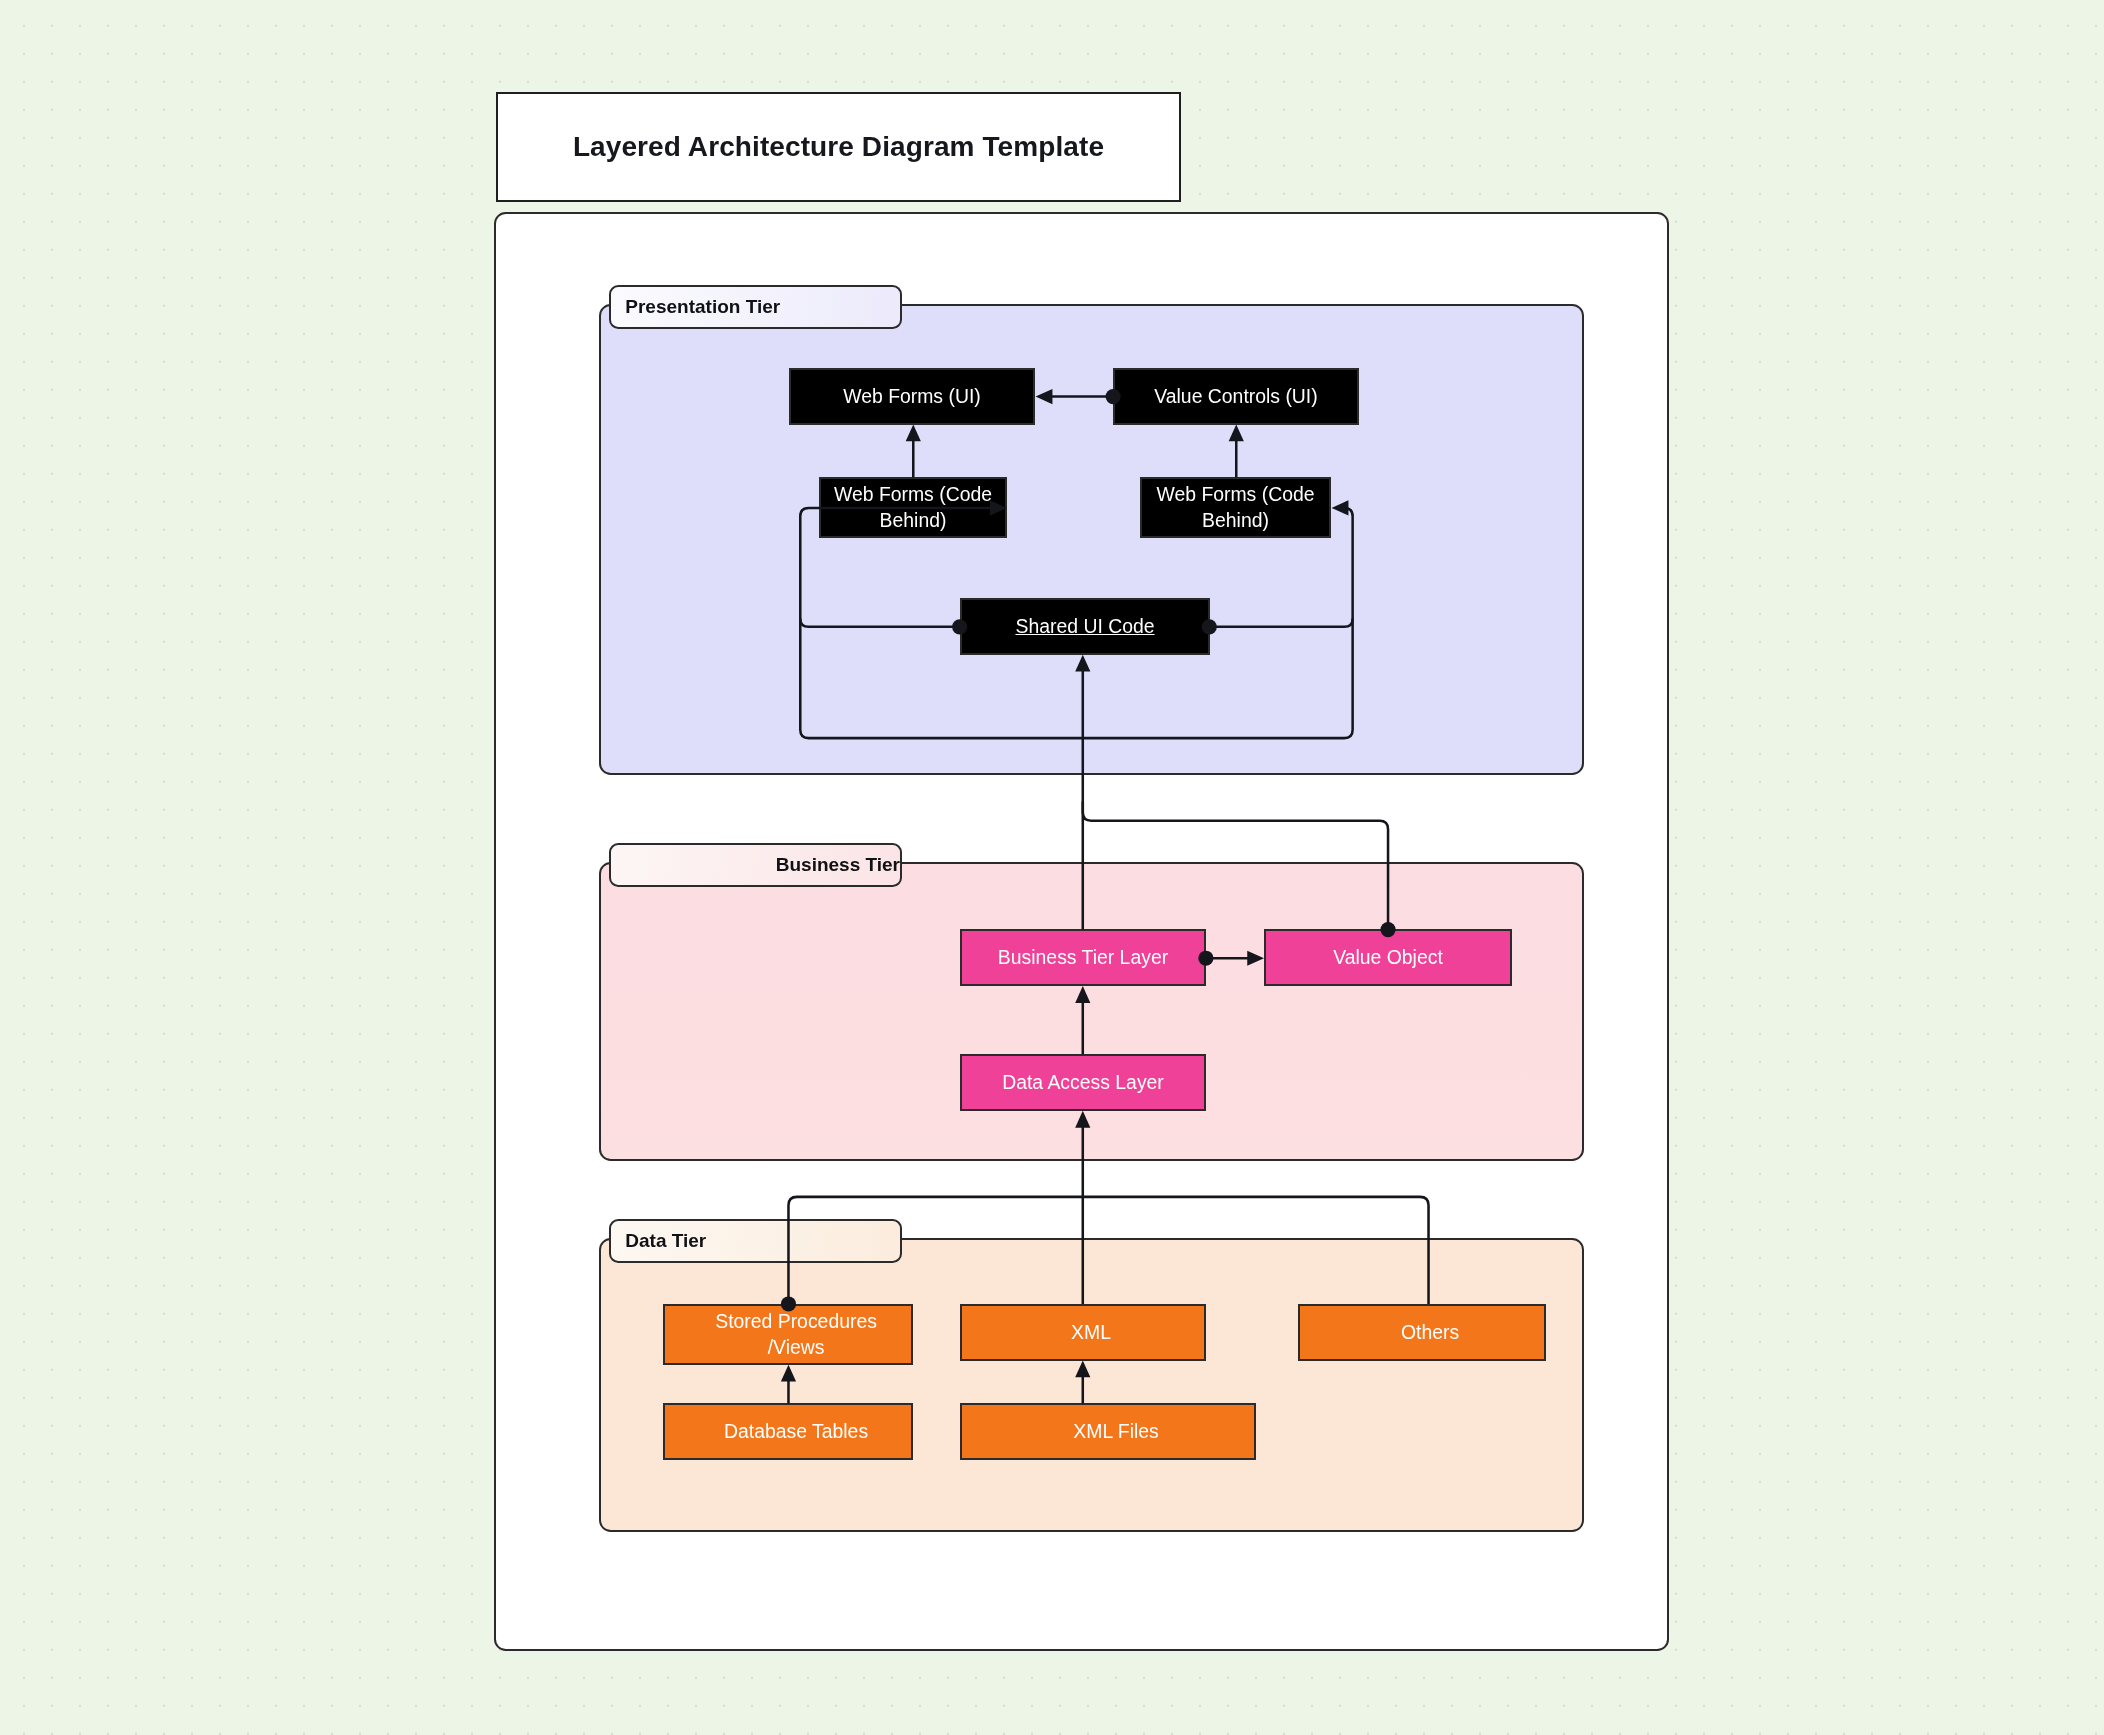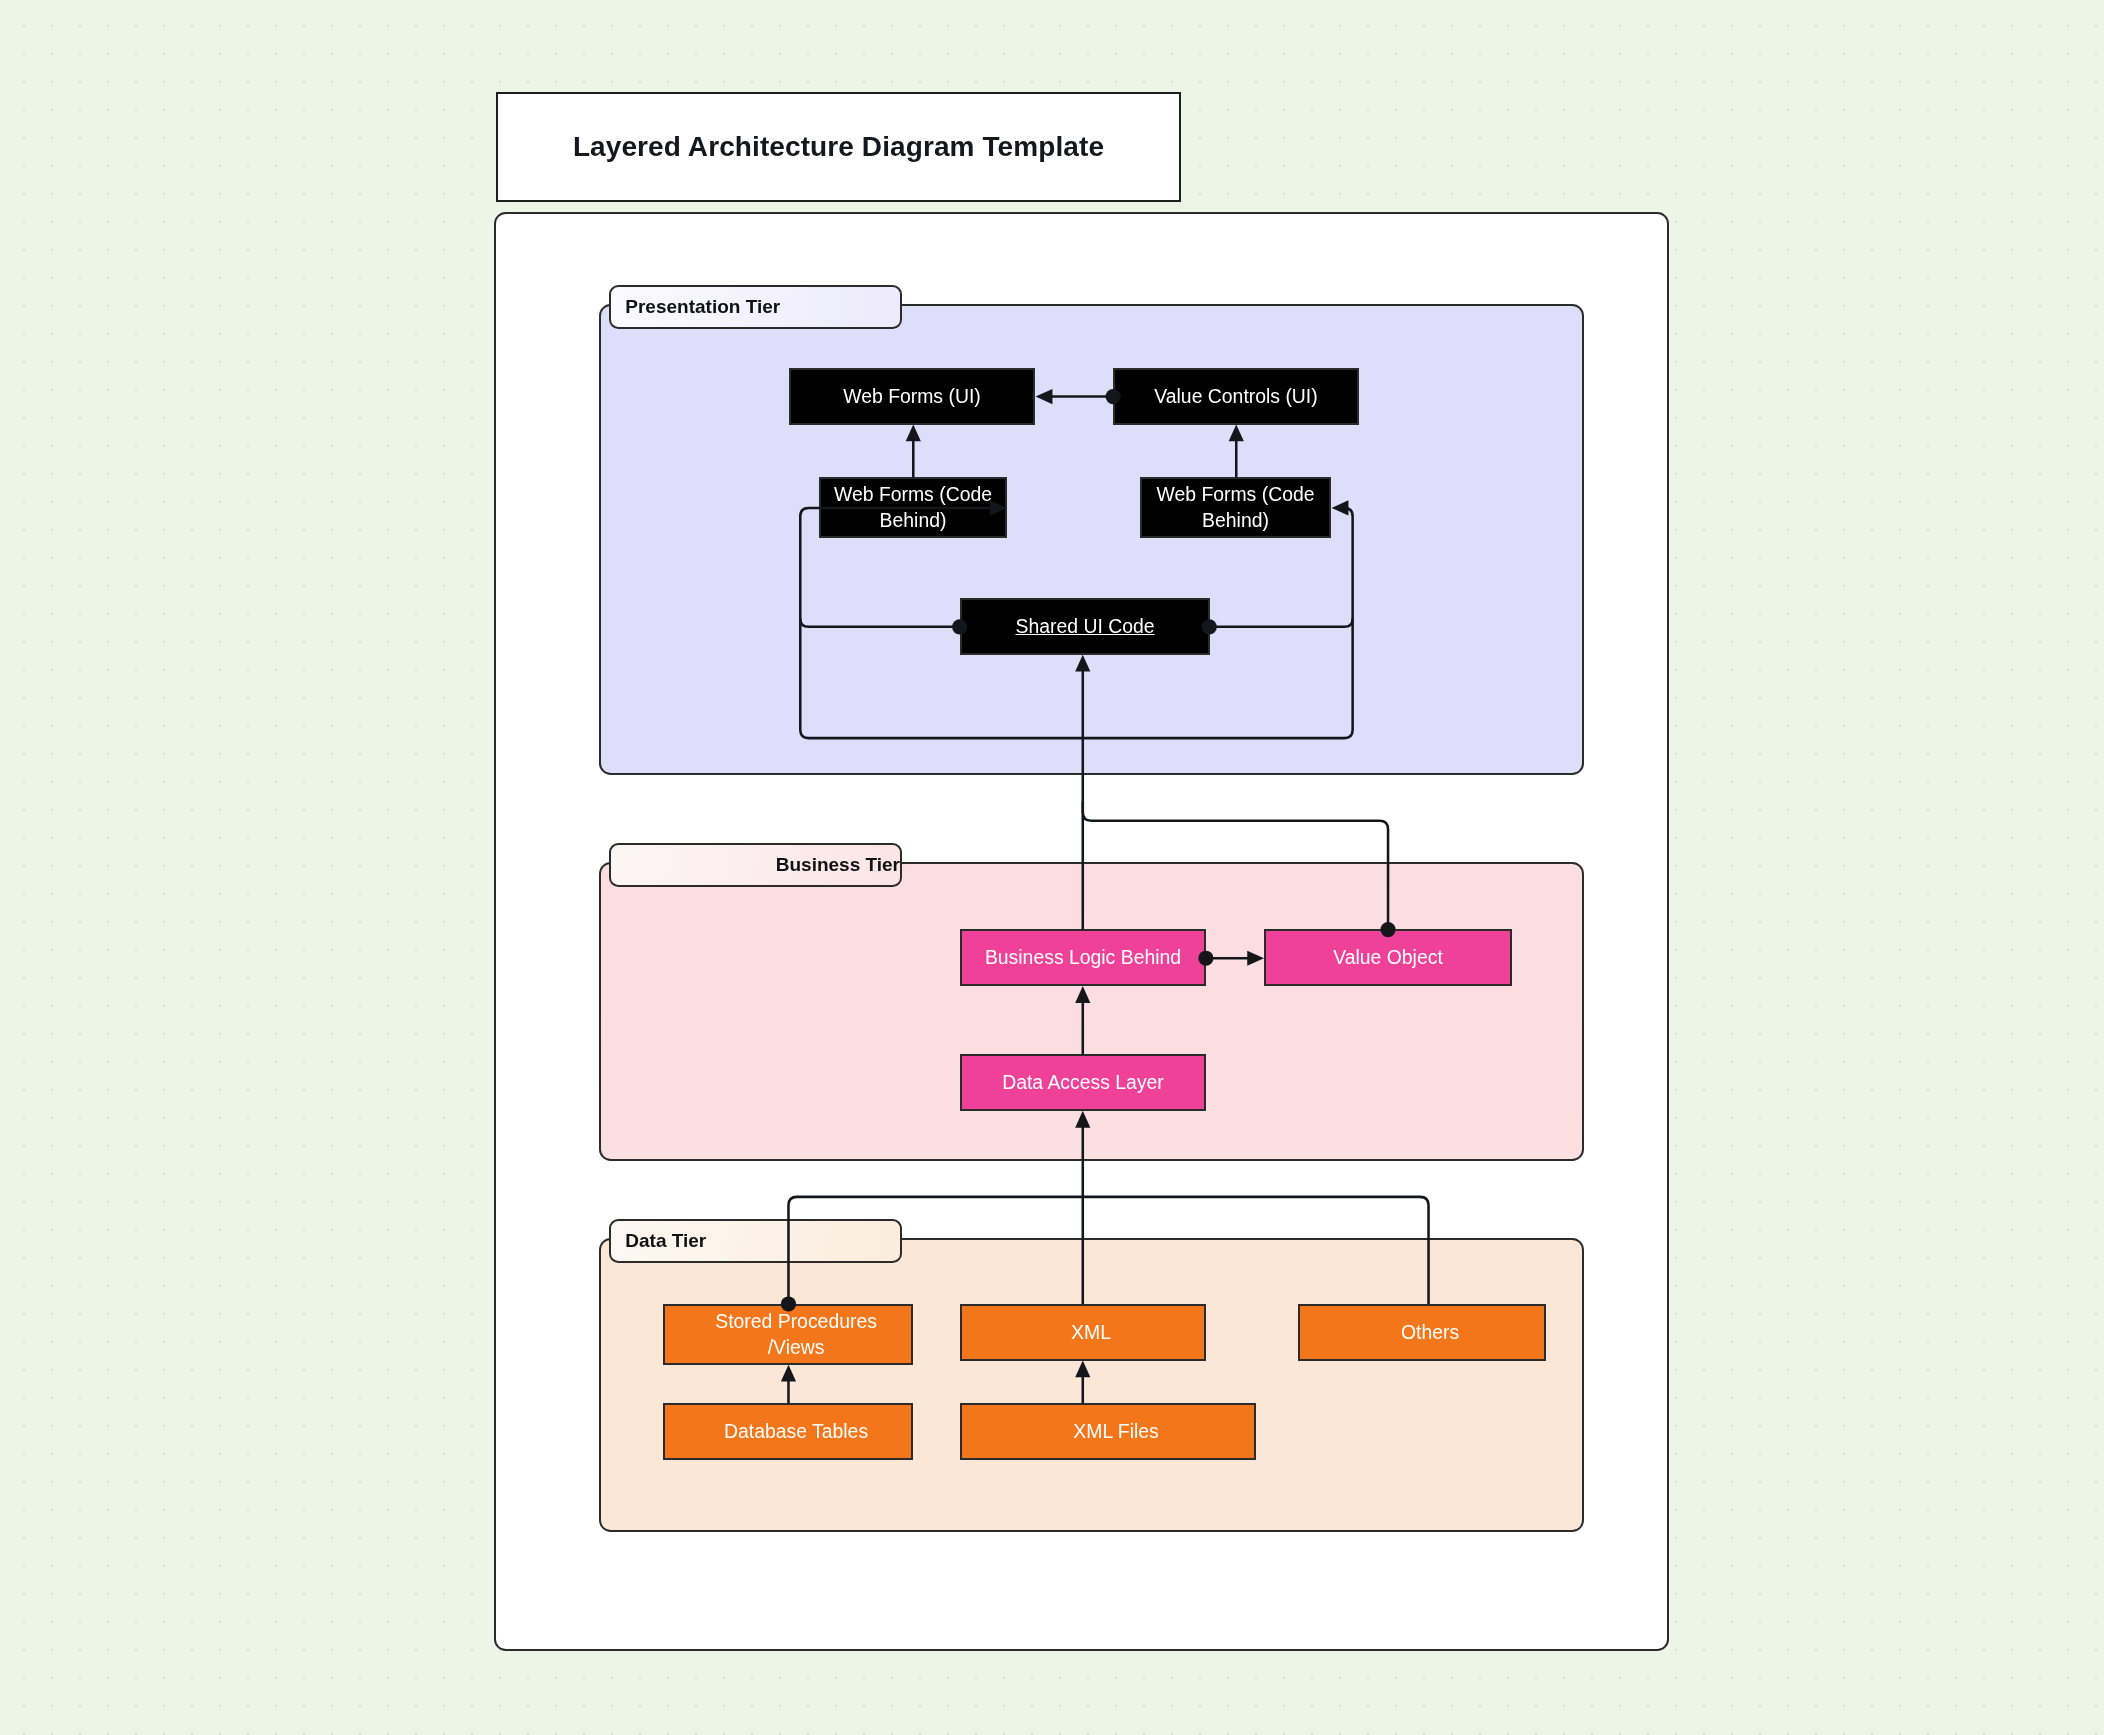--- a/index.html
+++ b/index.html
@@ -204,21 +204,21 @@
   <span>Web Forms (Code Behind)</span>
 </div>
 <div class="node blue" id="node-web-forms-cb-right">
   <span>Web Forms (Code Behind)</span>
 </div>
 <div class="node blue" id="node-shared-ui-code">
   <span>Shared UI Code</span>
 </div>
 
 <div class="node pink" id="node-business-logic">
-  <span>Business Logic Behind</span>
+  <span>Business Tier Layer</span>
 </div>
 <div class="node pink" id="node-value-object">
   <span>Value Object</span>
 </div>
 <div class="node pink" id="node-data-access">
   <span>Data Access Layer</span>
 </div>
 
 <div class="node orange" id="node-stored-procedures">
   <span>Stored Procedures /Views</span>

